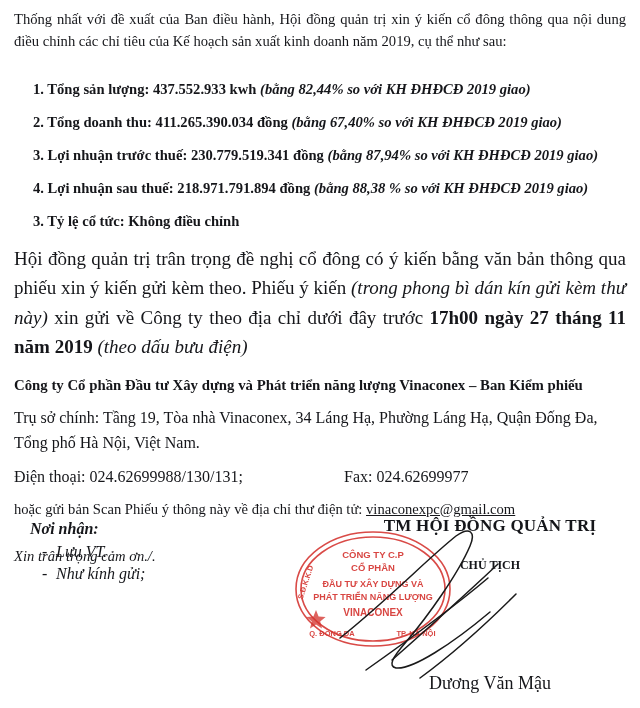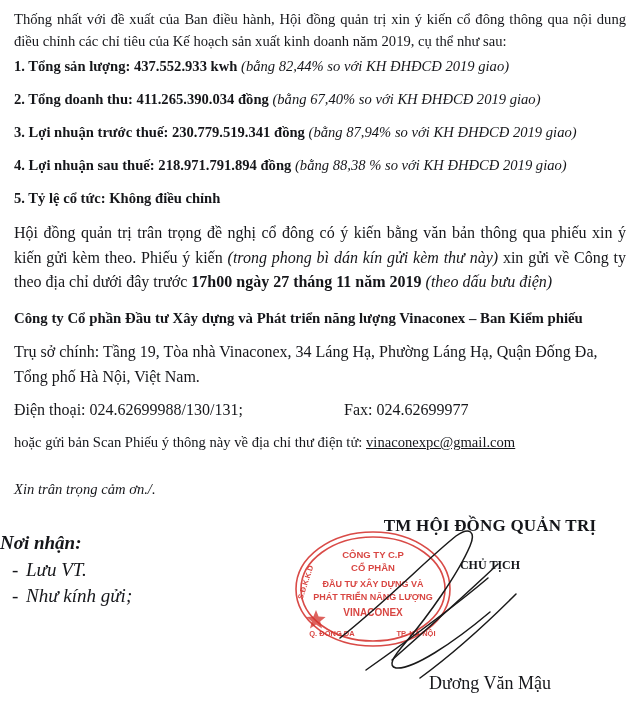--- a/index.html
+++ b/index.html
@@ -27,45 +27,46 @@
     top: 8px;
     width: 612px;
   }
   p {
     margin: 0;
   }
   .intro {
     font-size: 14.6px;
     line-height: 1.52;
     text-align: justify;
-    margin-bottom: 4px;
+    margin-bottom: 27px;
   }
   .bold { font-weight: bold; }
   .italic { font-style: italic; }
 
   .targets {
     margin-top: 4px;
   }
   .target-line {
     font-size: 14.6px;
     line-height: 1.5;
     margin-bottom: 11px;
     white-space: nowrap;
   }
   .target-line .lead {
     font-weight: bold;
+    margin-left: 19px;
   }
   .target-line .paren {
-    font-weight: normal;
+    font-weight: bold;
     font-style: italic;
     margin-top: 32px;
   }
   .note-block {
     margin-top: 6px;
-    font-size: 16px;
+    font-size: 19px;
     line-height: 1.55;
     text-align: justify;
   }
   .company-line {
     margin-top: 13px;
     font-size: 14.8px;
     font-weight: bold;
     line-height: 1.4;
   }
   .addr {
@@ -101,23 +102,24 @@
   .lower {
     position: absolute;
     left: 0;
     top: 516px;
     width: 640px;
     height: 192px;
   }
   .recipients {
     position: absolute;
     left: 0;
-    top: 16px;
+    top: 4px;
     width: 220px;
-    font-size: 19px;
+    font-size: 16px;
+    padding-left: 30px;
   }
   .recipients .title {
     font-weight: bold;
     font-style: italic;
     margin-bottom: 5px;
   }
   .recipients ul {
     margin: 0;
     padding-left: 26px;
     list-style: none;
@@ -203,21 +205,21 @@
       </p>
       <p class="target-line">
         <span class="lead">3. Lợi nhuận trước thuế: 230.779.519.341 đồng</span>
         <span class="paren">(bằng 87,94% so với KH ĐHĐCĐ 2019 giao)</span>
       </p>
       <p class="target-line">
         <span class="lead">4. Lợi nhuận sau thuế: 218.971.791.894 đồng</span>
         <span class="paren">(bằng 88,38 % so với KH ĐHĐCĐ 2019 giao)</span>
       </p>
       <p class="target-line">
-        <span class="lead">5. Tỷ lệ cổ tức: Không điều chỉnh</span>
+        <span class="lead">3. Tỷ lệ cổ tức: Không điều chỉnh</span>
         <span class="paren"></span>
       </p>
     </div>
 
     <p class="note-block">
       <span>Hội đồng quản trị trân trọng đề nghị cổ đông có ý kiến bằng văn bản thông qua phiếu xin ý kiến gửi kèm theo. Phiếu ý kiến </span><span class="italic">(trong phong bì dán kín gửi kèm thư này)</span><span> xin gửi về Công ty theo địa chỉ dưới đây trước </span><span class="bold">17h00 ngày  27  tháng 11  năm 2019 </span><span class="italic">(theo dấu bưu điện)</span>
     </p>
 
     <p class="company-line">Công ty Cổ phần Đầu tư Xây dựng và Phát triển năng lượng Vinaconex – Ban Kiểm phiếu</p>
 

